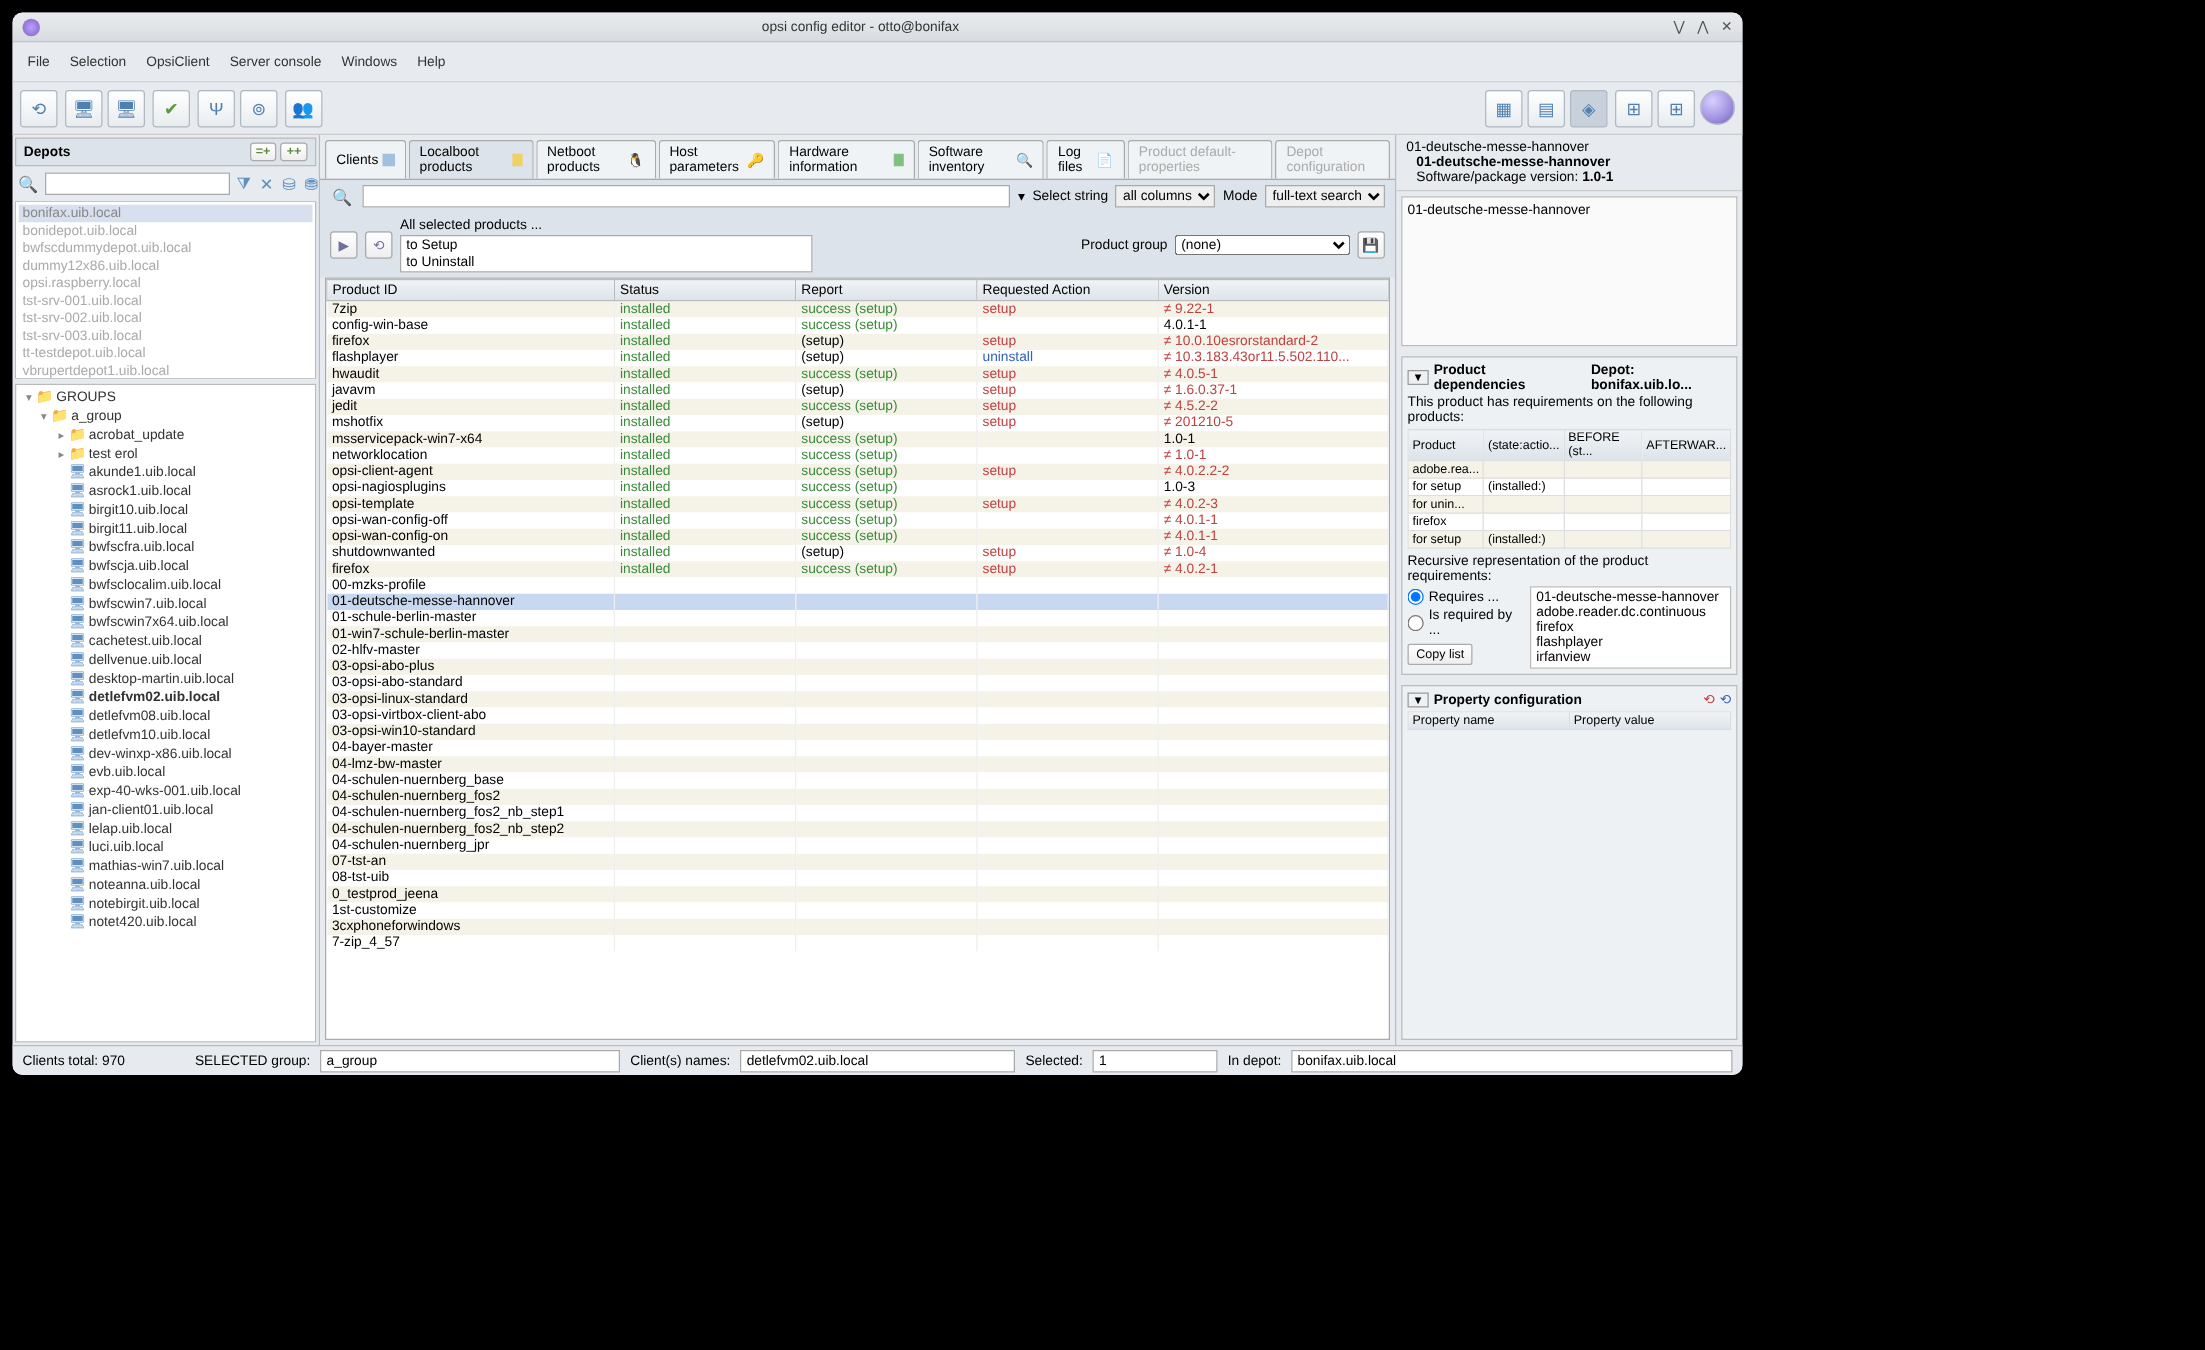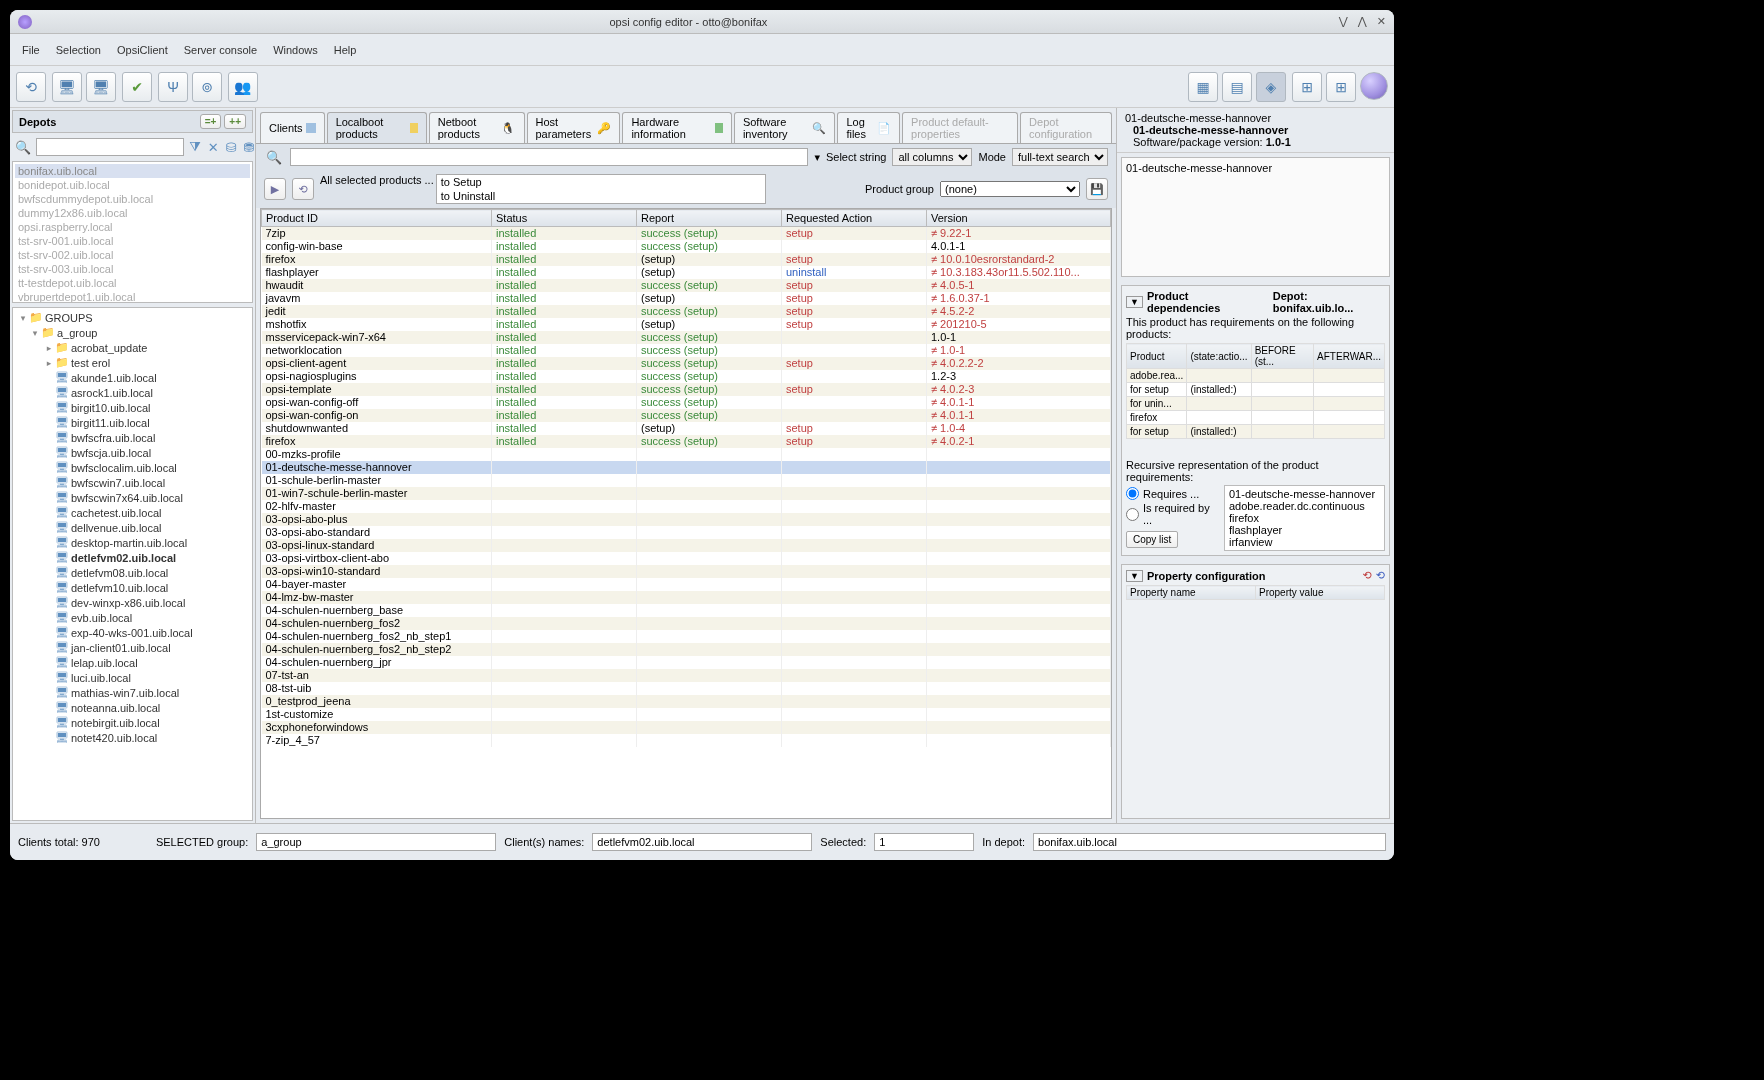--- a/index.html
+++ b/index.html
@@ -63,21 +63,21 @@
 .info-title.bold { font-weight: bold; }
 .desc-box { border: 1px solid #bbb; margin: 4px; padding: 4px; height: 120px; background: #fafafa; font-size: 11px; }
 .dep-panel { border: 1px solid #bbb; margin: 4px; padding: 4px; background: #eef1f4; font-size: 11px; }
 .dep-hdr { display: flex; align-items: center; gap: 4px; }
 .dep-hdr .chev { border: 1px solid #999; padding: 0 3px; font-size: 9px; }
 .dep-table { border: 1px solid #bbb; background: #fff; margin-top: 3px; font-size: 10px; }
 .dep-table th, .dep-table td { padding: 1px 3px; border: 1px solid #ddd; font-size: 10px; }
 .radio-row { display: flex; align-items: center; gap: 4px; margin: 2px 0; }
 .req-list { border: 1px solid #bbb; background: #fff; padding: 2px 4px; margin-left: 4px; font-size: 11px; }
 .btn-small { border: 1px solid #aaa; padding: 2px 6px; border-radius: 2px; background: linear-gradient(#fff,#eee); font-size: 10px; margin-top: 3px; }
-.statusbar { height: 37px; display: flex; align-items: center; padding: 0 8px; gap: 8px; border-top: 1px solid #bbb; background: #e7ebf0; font-size: 11px; }
+.statusbar { height: 24px; display: flex; align-items: center; padding: 0 8px; gap: 8px; border-top: 1px solid #bbb; background: #e7ebf0; font-size: 11px; }
 .statusbar input { border: 1px solid #aaa; padding: 2px 4px; background: #fff; font-size: 11px; }
 .orb { width:28px; height:28px; border-radius:50%; background: radial-gradient(circle at 35% 30%, #d8d0ff, #a090e0 60%, #7060b0); border:1px solid #b0b8c0; }
 </style>
 </head>
 <body>
 
 <div class="window">
   <div class="titlebar">
     <div class="titlebar-left">
         <div class="appicon"></div>
@@ -349,21 +349,21 @@
         <input type="text" style="flex: 1 1 0%;">
         <span>▾</span>
         <span>Select string</span>
         <select><option>all columns</option></select>
         <span>Mode</span>
         <select><option>full-text search</option></select>
       </div>
       <div class="subbar2">
         <div class="play-btn">▶</div>
         <div class="play-btn">⟲</div>
-        <div style="display:flex;flex-direction:row;gap:2px">
+        <div style="display:flex;flex-direction:column;gap:2px">
           <span>All selected products ...</span>
           <div class="sel-list">
             <div>to Setup</div>
             <div>to Uninstall</div>
           </div>
         </div>
         <div class="spacer"></div>
         <span>Product group</span>
         <select style="width:140px"><option>(none)</option></select>
         <div class="play-btn" style="color:#d0a030">💾</div>
@@ -455,21 +455,21 @@
                 <td><span class="green">installed</span></td>
                 <td><span class="green">success (setup)</span></td>
                 <td><span class="red">setup</span></td>
                 <td><span class="red">≠ 4.0.2.2-2</span></td>
               </tr>
               <tr class="">
                 <td>opsi-nagiosplugins</td>
                 <td><span class="green">installed</span></td>
                 <td><span class="green">success (setup)</span></td>
                 <td></td>
-                <td>1.2-3</td>
+                <td>1.0-3</td>
               </tr>
               <tr class="">
                 <td>opsi-template</td>
                 <td><span class="green">installed</span></td>
                 <td><span class="green">success (setup)</span></td>
                 <td><span class="red">setup</span></td>
                 <td><span class="red">≠ 4.0.2-3</span></td>
               </tr>
               <tr class="">
                 <td>opsi-wan-config-off</td>
@@ -715,21 +715,21 @@
                 <td></td>
               </tr>
               <tr>
                 <td>  for setup</td>
                 <td>(installed:)</td>
                 <td></td>
                 <td></td>
               </tr>
             </tbody>
         </table>
-        <div style="margin-top:20px">Recursive representation of the product requirements:</div>
+        <div style="margin-top:4px">Recursive representation of the product requirements:</div>
         <div style="display:flex;gap:4px;margin-top:2px">
           <div style="flex:0 0 90px">
             <div class="radio-row">
                 <input type="radio" checked="" style="">
                 <span>Requires ...</span>
               </div>
             <div class="radio-row">
                 <input type="radio" style="">
                 <span>Is required by ...</span>
               </div>

